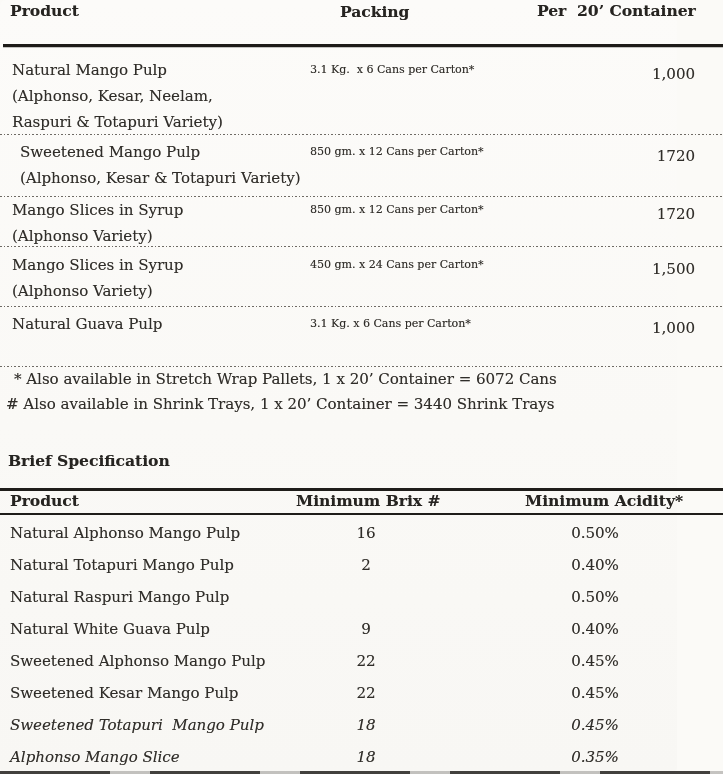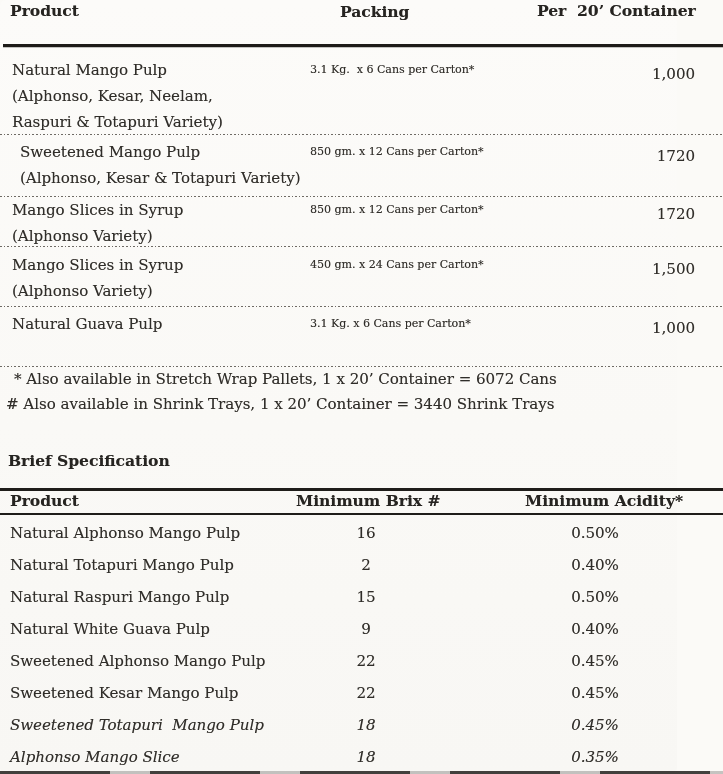--- a/index.html
+++ b/index.html
@@ -118,21 +118,20 @@
       <div class="sbrix">16</div>
       <div class="sacid">0.50%</div>
     </div>
     <div class="specrow" style="top:556px;">
       <div class="sname">Natural Totapuri Mango Pulp</div>
       <div class="sbrix">2</div>
       <div class="sacid">0.40%</div>
     </div>
     <div class="specrow" style="top:588px;">
       <div class="sname">Natural Raspuri Mango Pulp</div>
-      <div class="sbrix">15</div>
       <div class="sacid">0.50%</div>
     </div>
     <div class="specrow" style="top:620px;">
       <div class="sname">Natural White Guava Pulp</div>
       <div class="sbrix">9</div>
       <div class="sacid">0.40%</div>
     </div>
     <div class="specrow" style="top:652px;">
       <div class="sname">Sweetened Alphonso Mango Pulp</div>
       <div class="sbrix">22</div>

